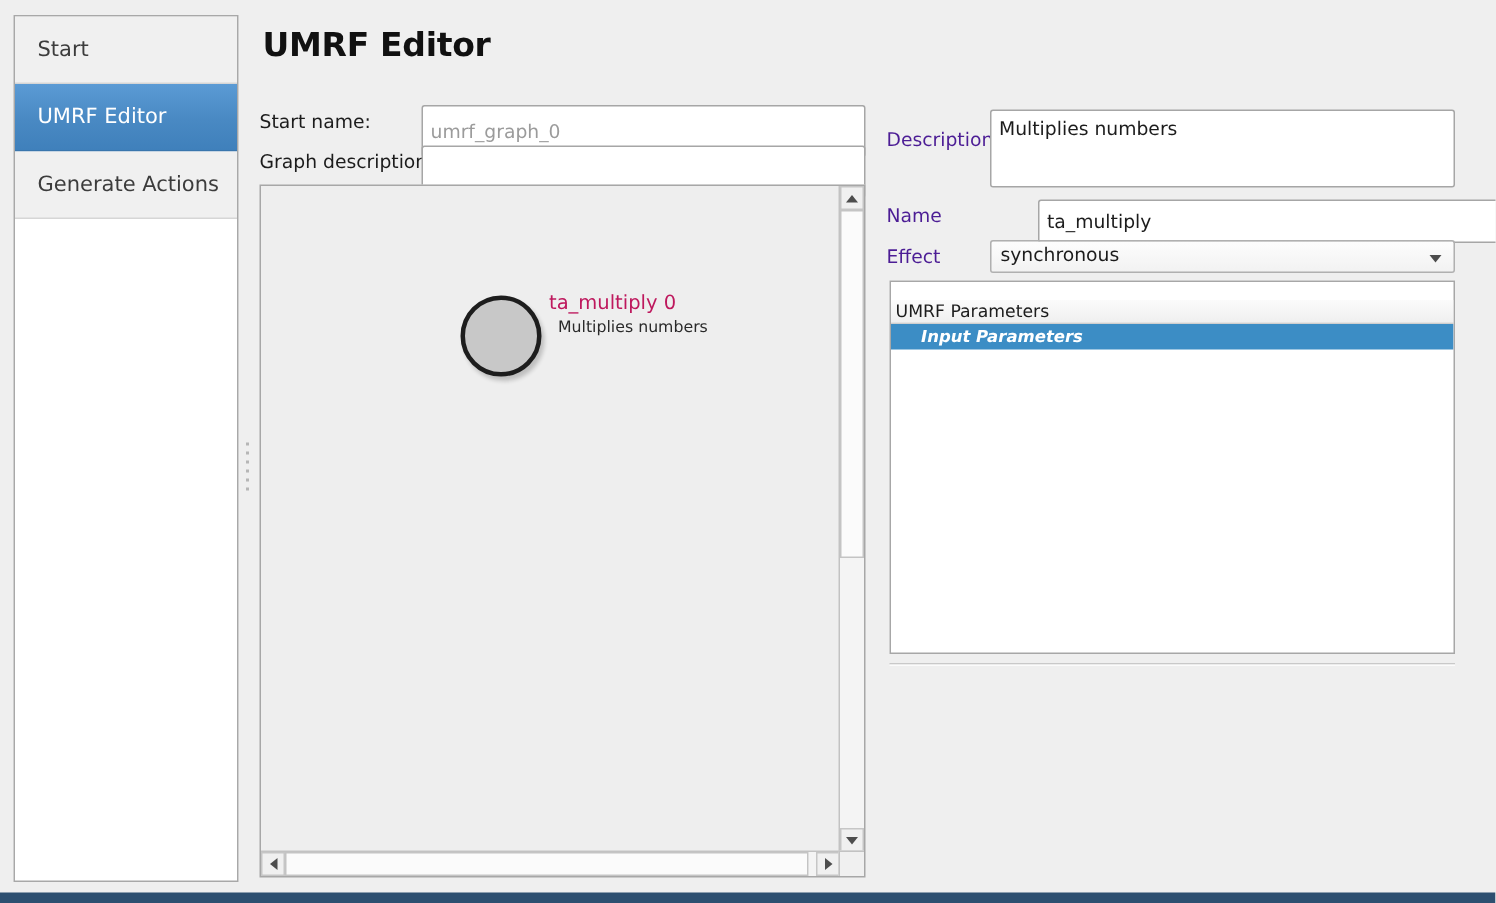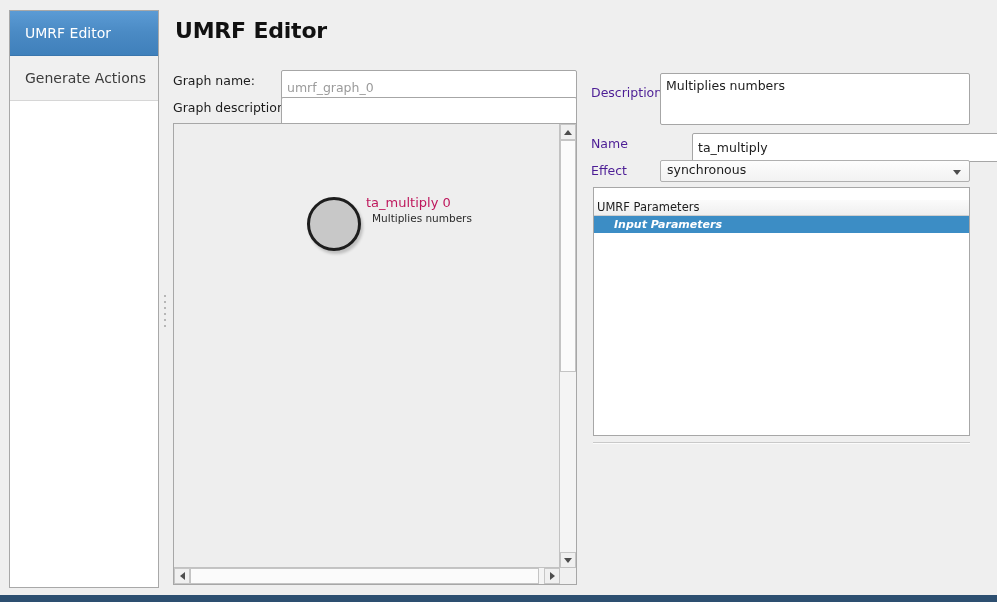--- a/index.html
+++ b/index.html
@@ -343,20 +343,23 @@
     bottom: 0;
     width: 997px;
     height: 7px;
     background: #2d4f70;
   }
 </style>
 </head>
 <body>
 
 <div id="sidebar">
+  <div class="side-item">
+    <span>Start</span>
+  </div>
   <div class="side-item selected">
     <span>UMRF Editor</span>
   </div>
   <div class="side-item">
     <span>Generate Actions</span>
   </div>
 </div>
 
 <div id="splitter">
   <div class="grip">
@@ -367,21 +370,21 @@
       <i></i>
       <i></i>
   </div>
 </div>
 
 <div id="main">
 
   <div id="page-title">UMRF Editor</div>
 
   <div class="form-row" style="top:70px; width:404px;">
-    <span class="form-label">Graph name:</span>
+    <span class="form-label">Start name:</span>
     <input class="txtinput" style="left: 108px; top: 0px; width: 296px;" placeholder="umrf_graph_0">
   </div>
 
   <div class="form-row" style="top:97px; width:404px;">
     <span class="form-label">Graph description:</span>
     <input class="txtinput" style="left: 108px; top: 0px; width: 296px;" placeholder="">
   </div>
 
   <div id="graph-frame">
 

